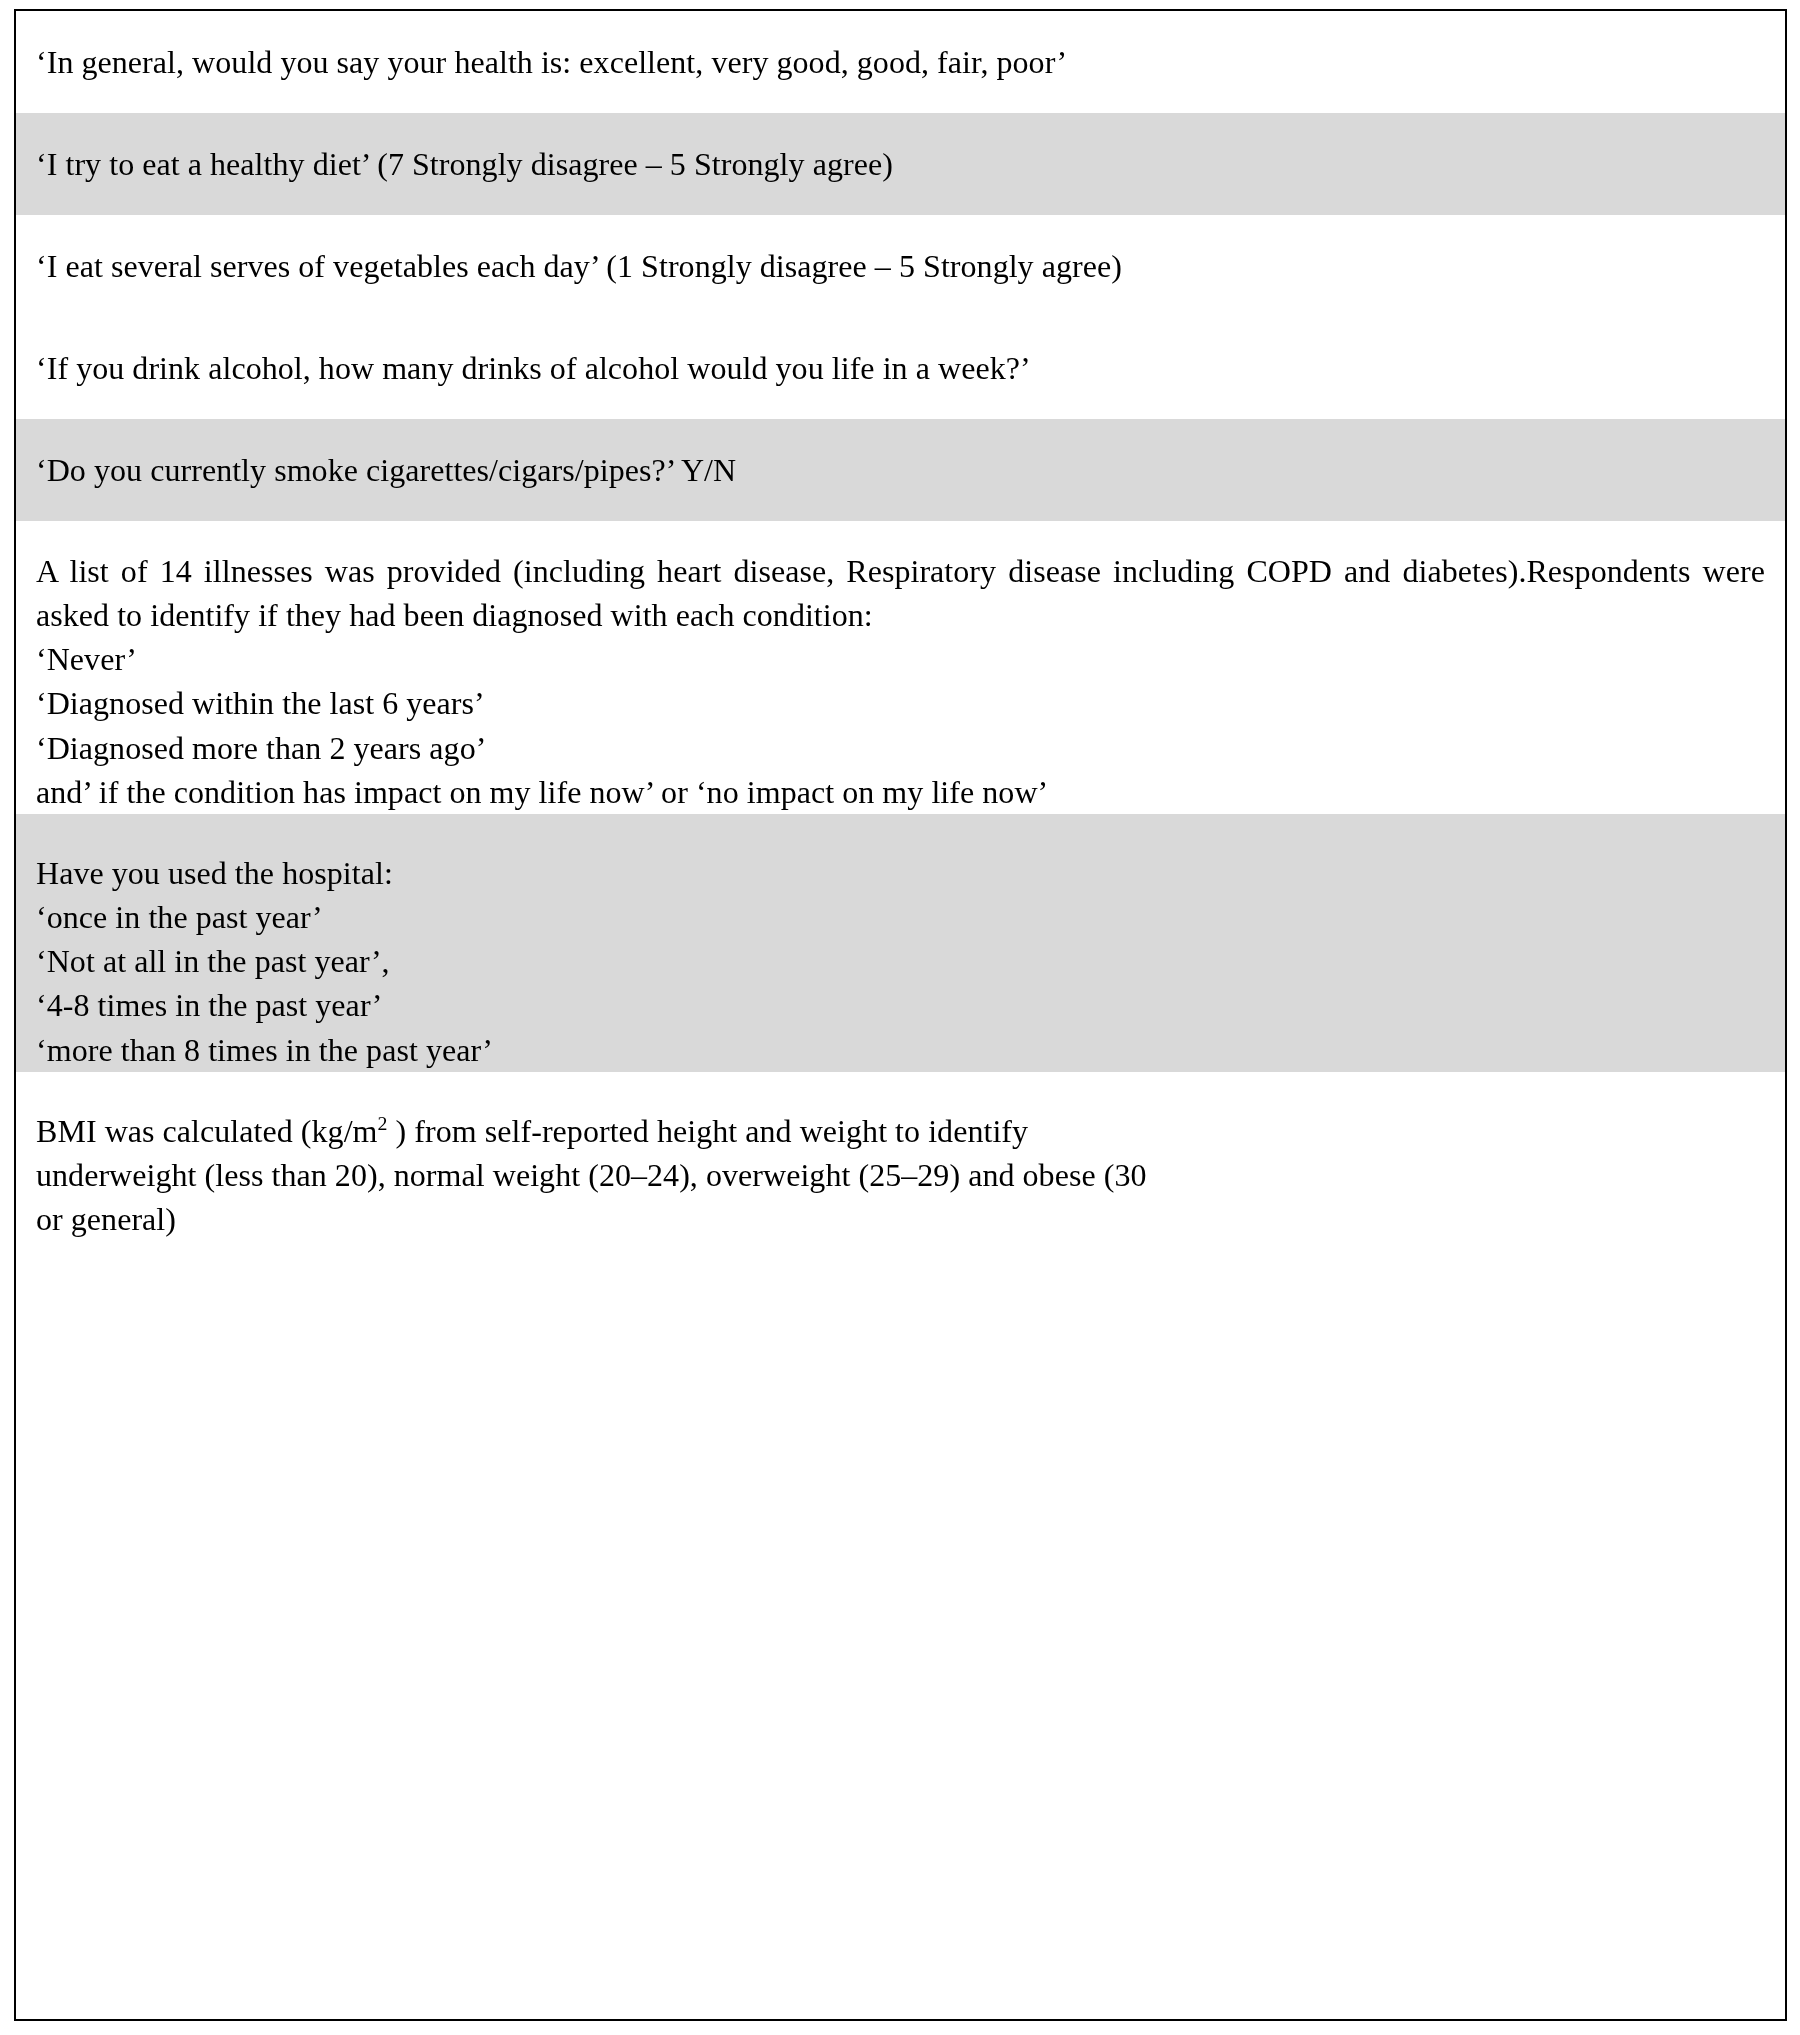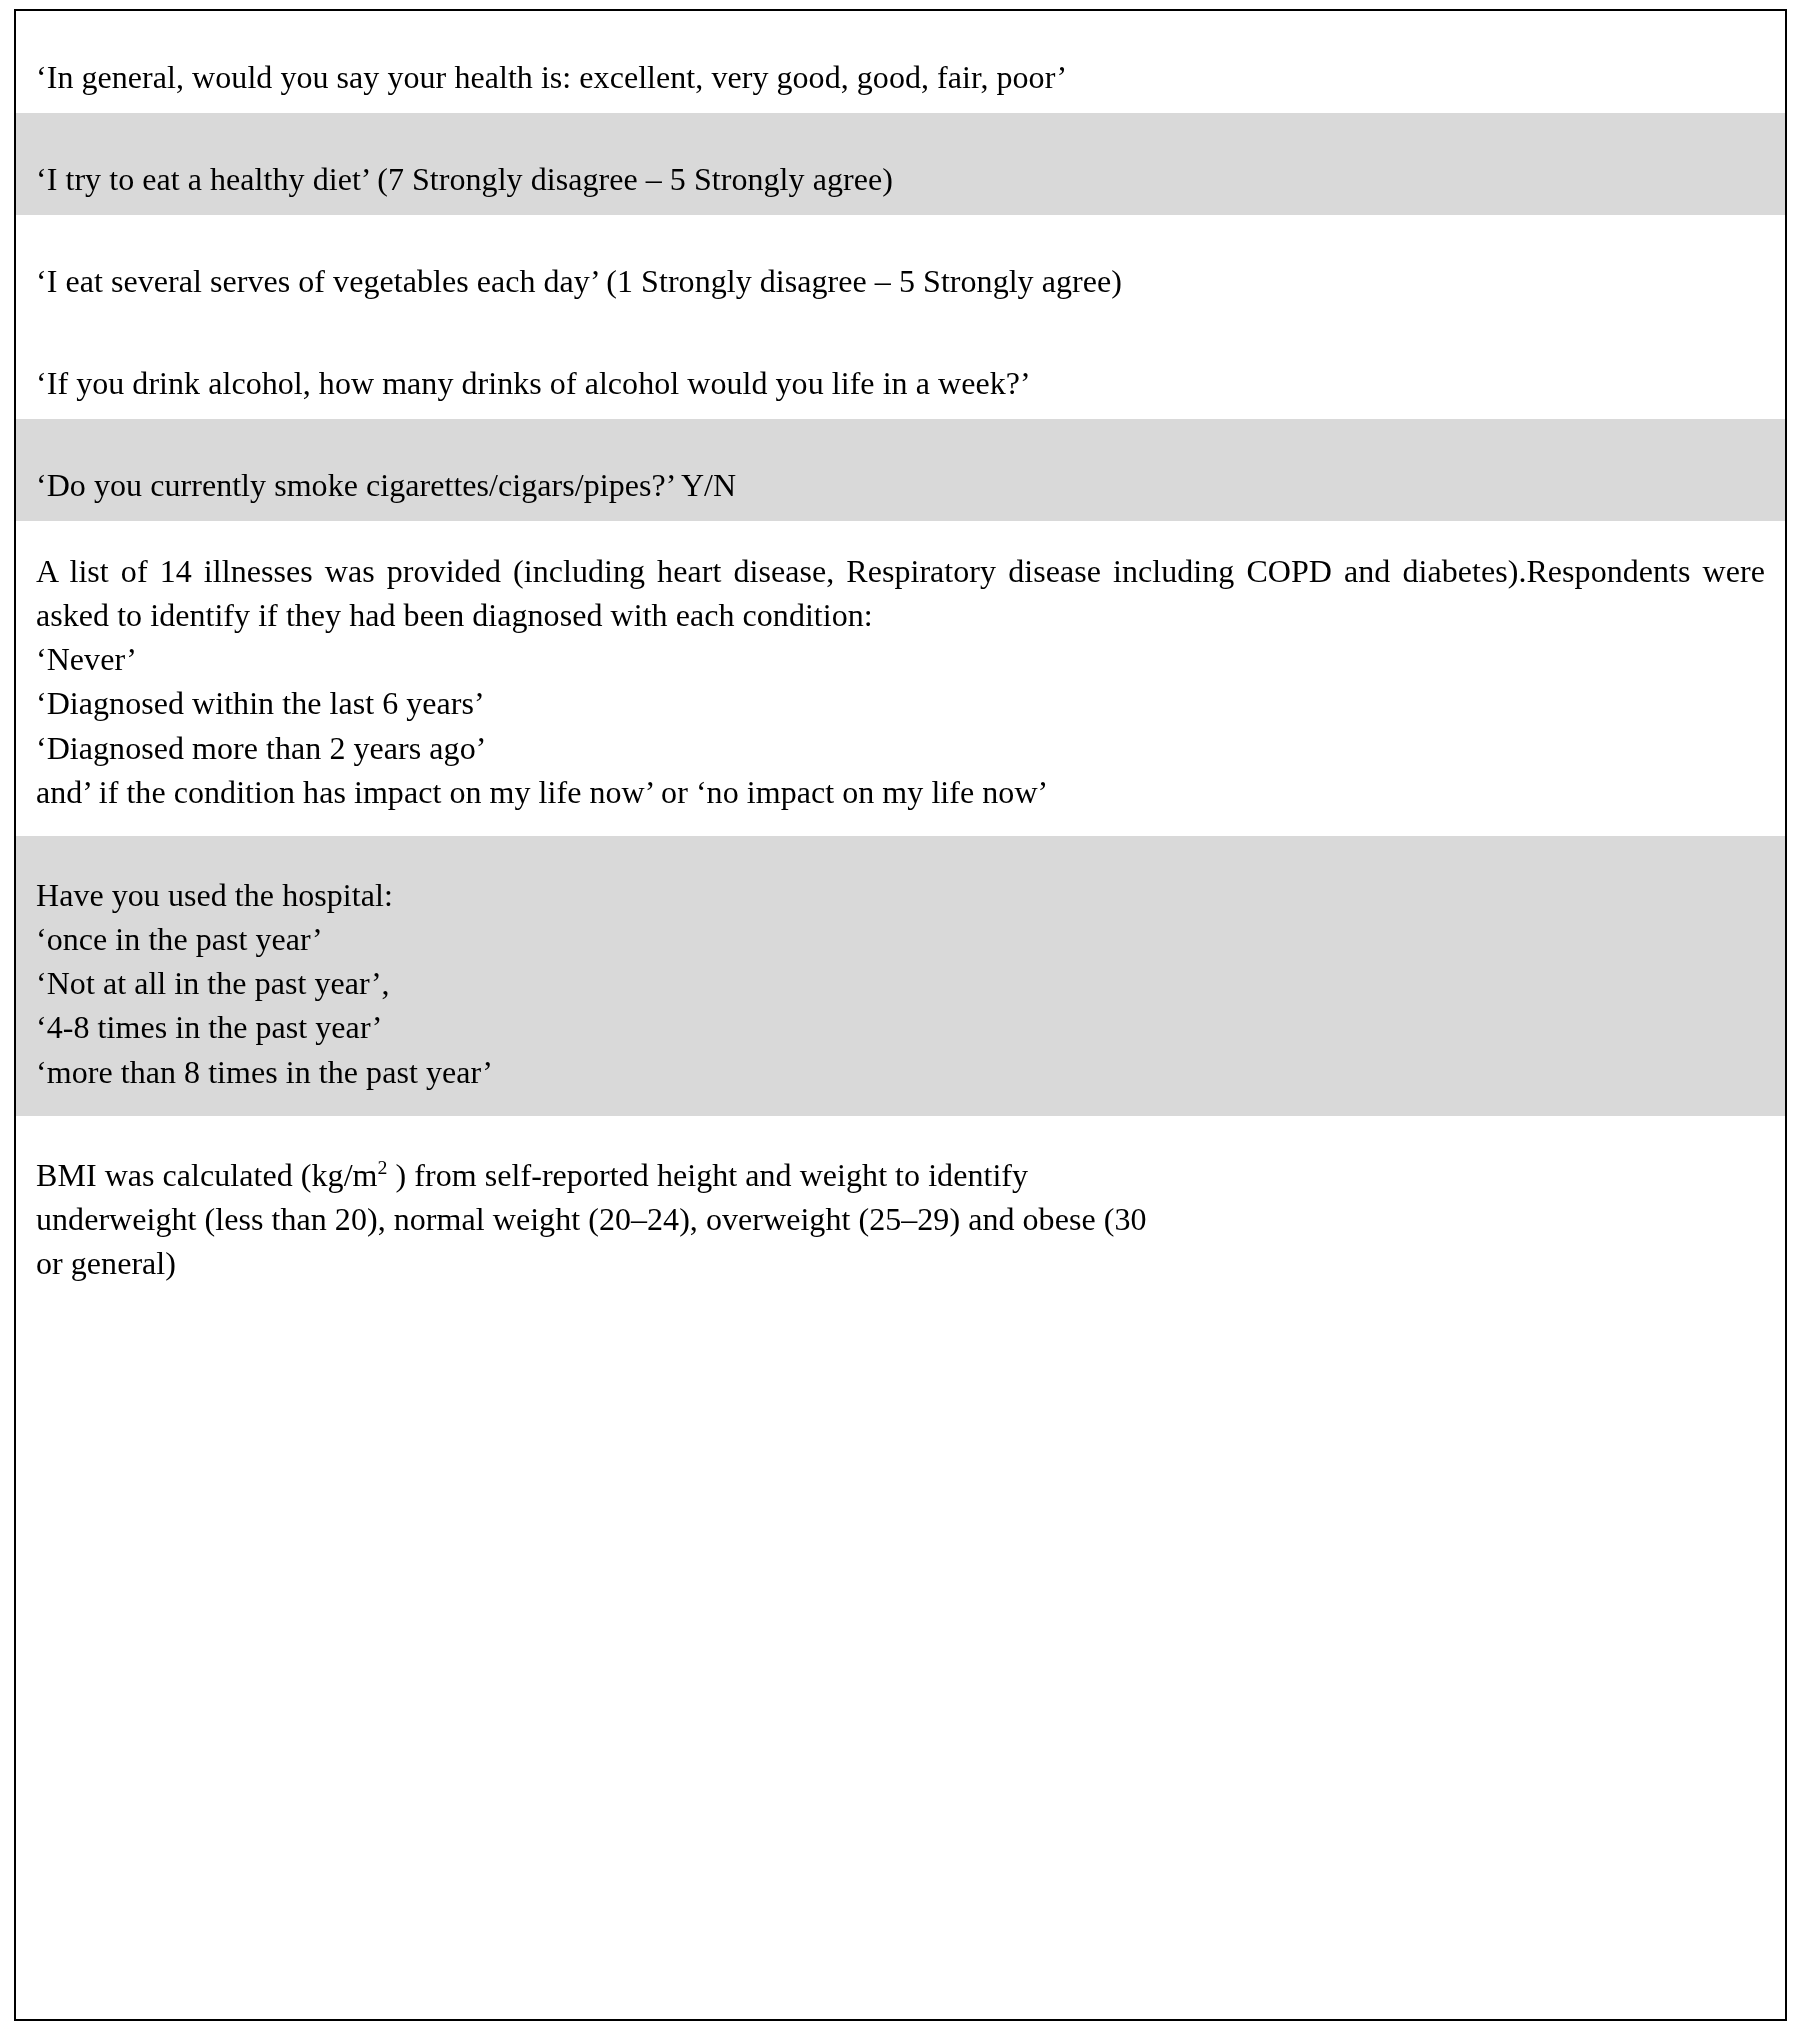--- a/index.html
+++ b/index.html
@@ -40,28 +40,27 @@
     background: #ffffff;
   }
   .row p {
     margin: 0;
   }
   
   .row.q {
     height: 102px;
     display: flex;
     align-items: flex-end;
-    padding-bottom: 14px;
+    padding-bottom: 29px;
   }
   .row.q .line {
     white-space: nowrap;
   }
   .row.block {
     padding-top: 28px;
-    padding-bottom: 22px;
   }
   .just {
     text-align: justify;
     text-justify: inter-word;
   }
   .just-last {
     text-align: justify;
   }
   .blockline {
     white-space: nowrap;

